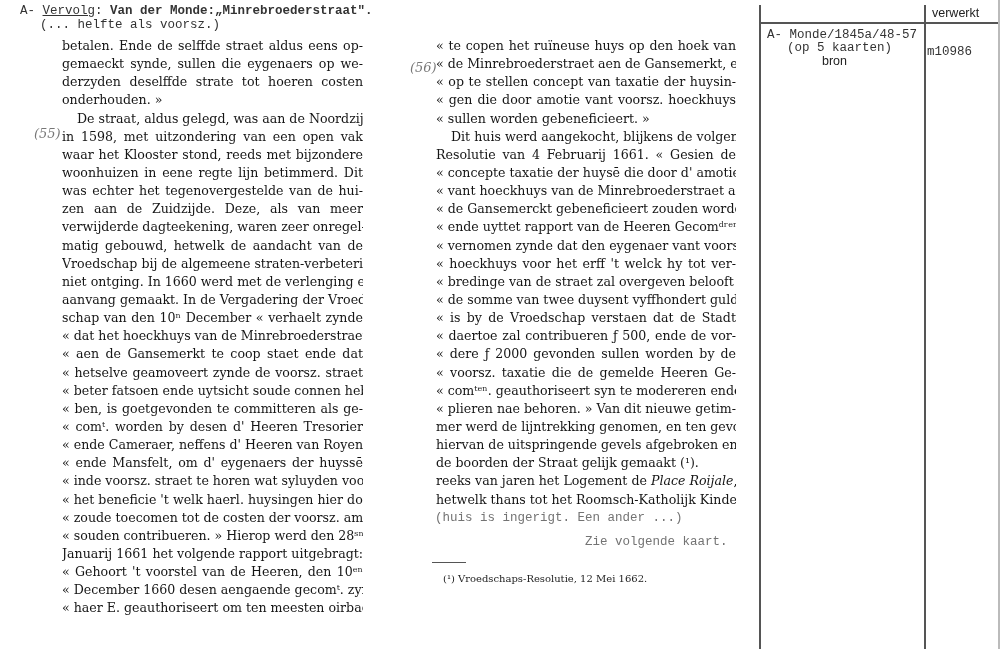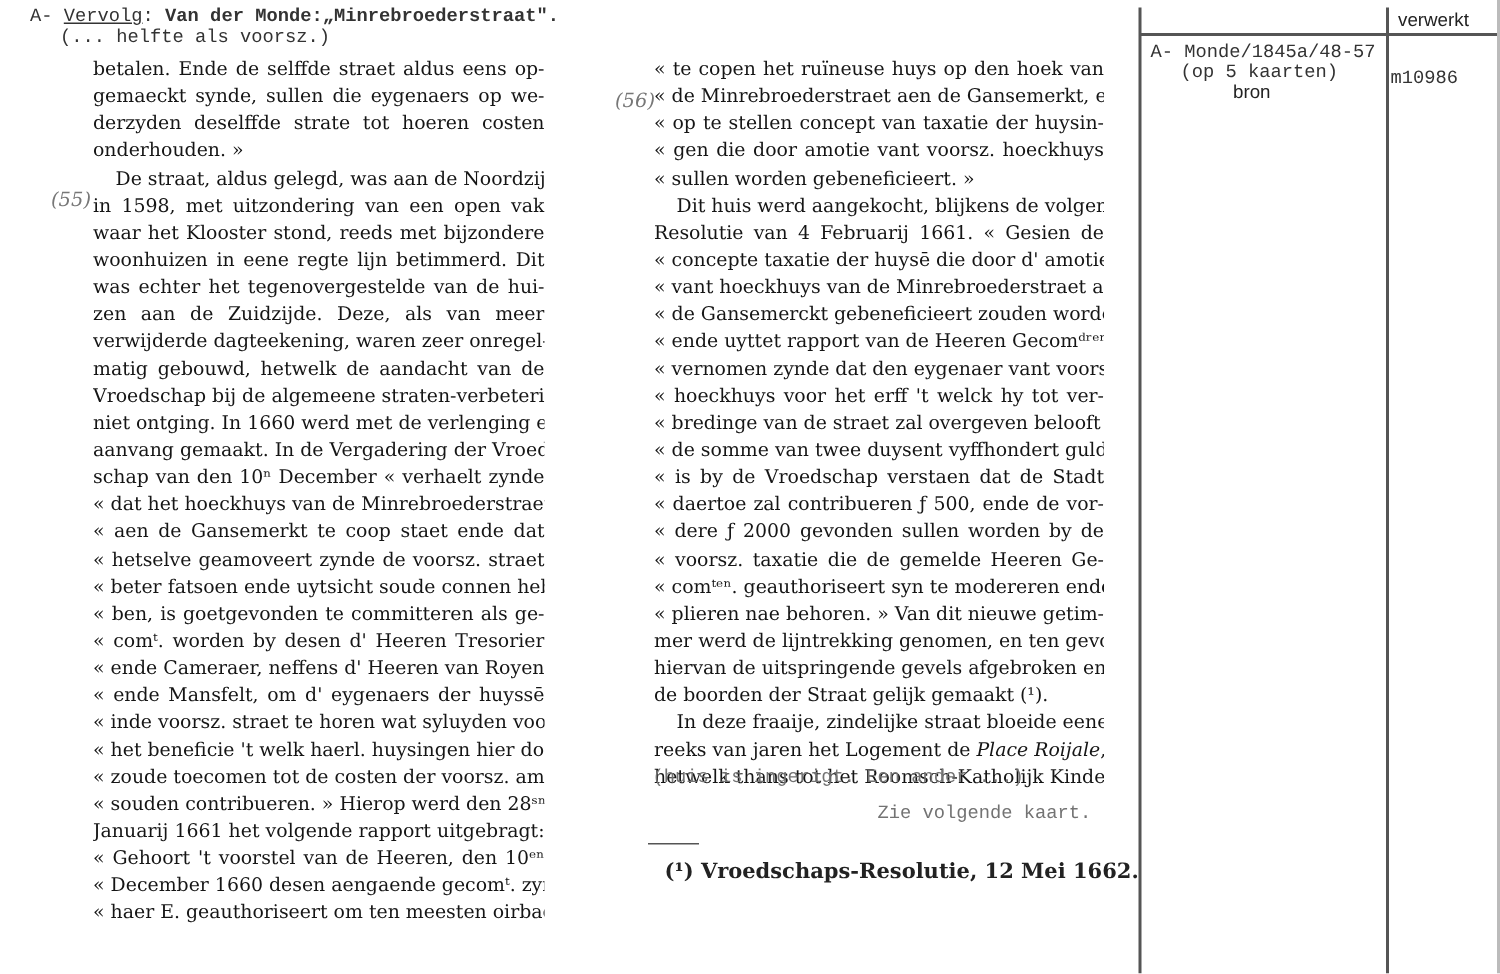--- a/index.html
+++ b/index.html
@@ -6,21 +6,21 @@
   body { width: 1000px; height: 649px; position: relative; overflow: hidden; color: #1a1a1a; }
   .typed { font-family: "Liberation Mono", "DejaVu Sans Mono", monospace; font-size: 12.5px; color: #333; position: absolute; white-space: nowrap; line-height: 14px; }
   .typed.gray { color: #737373; }
   .u { text-decoration: underline; }
   .serif-col { position: absolute; font-family: "DejaVu Serif", "Liberation Serif", serif; font-size: 12.6px; color: #151515; }
   .serif-col .ln { height: 18.15px; line-height: 18.15px; white-space: nowrap; text-align: justify; text-align-last: justify; overflow: hidden; }
   .serif-col .ln.last { text-align-last: left; }
   .serif-col .ln.indent { padding-left: 15px; }
   .margin-note { position: absolute; font-family: "DejaVu Serif", "Liberation Serif", serif; font-style: italic; font-size: 13px; color: #777; }
   .footnote-rule { position: absolute; left: 432px; top: 562px; width: 34px; height: 1px; background: #555; }
-  .footnote { position: absolute; left: 443px; top: 573px; font-family: "DejaVu Serif", "Liberation Serif", serif; font-size: 14px; font-weight: bold; color: #222; white-space: nowrap; }
+  .footnote { position: absolute; left: 443px; top: 573px; font-family: "DejaVu Serif", "Liberation Serif", serif; font-size: 10px; font-weight: normal; color: #222; white-space: nowrap; }
   .see-next { position: absolute; left: 585px; top: 535px; }
   .tbl-vline { position: absolute; top: 5px; bottom: 0; width: 2px; background: #555; }
   .tbl-hline { position: absolute; top: 22px; left: 760px; right: 0; height: 1.5px; background: #555; }
   .tbl-head { position: absolute; top: 6px; font-family: "Liberation Sans", "DejaVu Sans", sans-serif; font-size: 12.5px; color: #222; }
   .right-edge { position: absolute; left: 998px; top: 0; width: 2px; height: 649px; background: #bbb; }
 </style>
 </head>
 <body>
 
 <div class="typed" style="left:20px; top:4px;text-align:right;">
@@ -85,21 +85,20 @@
     <div class="ln">« de somme van twee duysent vyffhondert guld.</div>
     <div class="ln">« is by de Vroedschap verstaen dat de Stadt</div>
     <div class="ln">« daertoe zal contribueren ƒ 500, ende de vor-</div>
     <div class="ln">« dere ƒ 2000 gevonden sullen worden by de</div>
     <div class="ln">« voorsz. taxatie die de gemelde Heeren Ge-</div>
     <div class="ln">« comᵗᵉⁿ. geauthoriseert syn te modereren ende am-</div>
     <div class="ln">« plieren nae behoren. » Van dit nieuwe getim-</div>
     <div class="ln">mer werd de lijntrekking genomen, en ten gevolge</div>
     <div class="ln">hiervan de uitspringende gevels afgebroken en met</div>
     <div class="ln last">de boorden der Straat gelijk gemaakt (¹).</div>
-    <div class="ln indent">In deze fraaije, zindelijke straat bloeide eene</div>
     <div class="ln">reeks van jaren het Logement de <i>Place Roijale</i><span>,</span></div>
     <div class="ln last">hetwelk thans tot het Roomsch-Katholijk Kinder-</div>
   </div>
 
 <div class="typed gray" style="left:435px; top:511px;">(huis is ingerigt. Een ander ...)</div>
 <div class="typed gray see-next">Zie volgende kaart.</div>
 
 <div class="footnote-rule"></div>
 <div class="footnote">(¹) Vroedschaps-Resolutie, 12 Mei 1662.</div>
 

